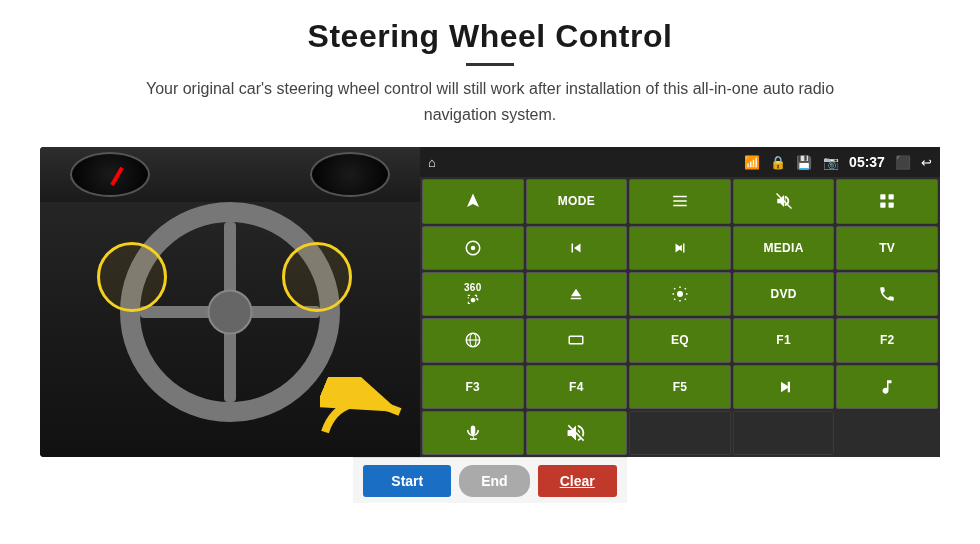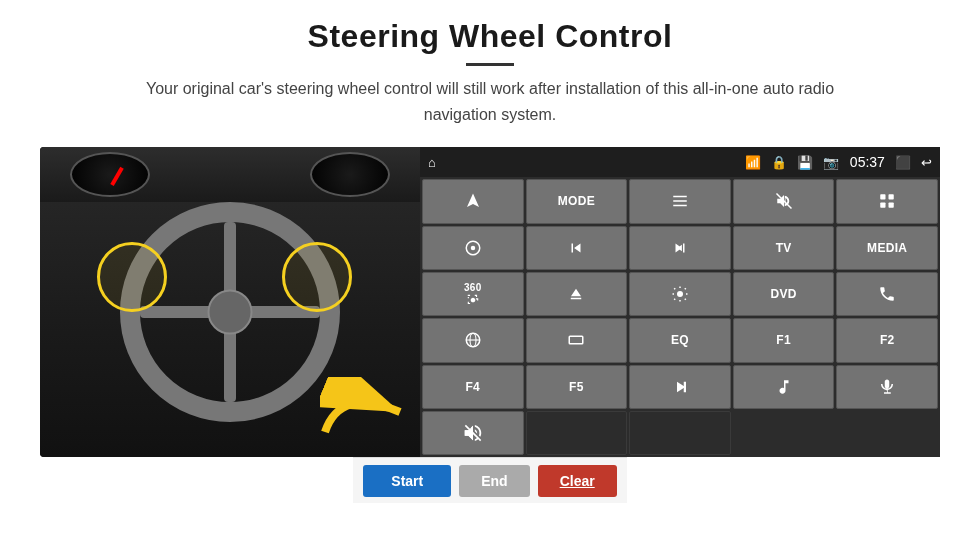--- a/index.html
+++ b/index.html
@@ -111,21 +111,21 @@
       font-size: 13px;
     }
     .panel-grid {
       display: grid;
       grid-template-columns: repeat(5, 1fr);
       gap: 2px;
       padding: 2px;
       flex: 1;
     }
     .panel-cell {
-      background: #737373;
+      background: #4d7c0f;
       display: flex;
       align-items: center;
       justify-content: center;
       color: #ffffff;
       font-size: 12px;
       font-weight: 500;
       min-height: 40px;
       cursor: pointer;
       border: 1px solid #555;
       border-radius: 2px;
@@ -164,21 +164,21 @@
       border-radius: 3px;
     }
     .btn-end {
       background: #aaa;
       color: white;
       border: none;
       padding: 8px 22px;
       font-size: 14px;
       font-weight: 600;
       cursor: pointer;
-      border-radius: 3px;
+      border-radius: 14px;
     }
     .btn-clear {
       background: #c0392b;
       color: white;
       border: none;
       padding: 8px 22px;
       font-size: 14px;
       font-weight: 600;
       cursor: pointer;
       border-radius: 3px;
@@ -248,21 +248,21 @@
       <div class="panel-top-bar">
         <div class="panel-top-icons">
 
           <span>⌂</span>
         </div>
         <div class="panel-top-icons">
           <span>📶</span>
           <span>🔒</span>
           <span>💾</span>
           <span>📷</span>
-          <span style="font-weight:normal;font-size:14px;">05:37</span>
+          <span style="font-weight:bold;font-size:14px;">05:37</span>
           <span>⬛</span>
           <span>↩</span>
         </div>
       </div>
 
       <div class="panel-grid">
 
         <div class="panel-cell">
           <svg viewBox="0 0 24 24">
               <path d="M12 2L4 20l8-4 8 4z"></path>
@@ -304,24 +304,24 @@
               <path d="M6 6h2v12H6zm3.5 6 8.5 6V6z"></path>
             </svg>
         </div>
         <div class="panel-cell">
           <svg viewBox="0 0 24 24">
               <path d="M6 18l8.5-6L6 6v12zm2.5-6 6 4.25V7.75z"></path>
               <rect x="16" y="6" width="2" height="12"></rect>
             </svg>
         </div>
         <div class="panel-cell">
+            <span>MEDIA</span>
+          </div>
+        <div class="panel-cell">
             <span>TV</span>
-          </div>
-        <div class="panel-cell">
-            <span>MEDIA</span>
           </div>
 
         <div class="panel-cell" style="font-size:10px;flex-direction:column;">
           <span style="font-size:10px;font-weight:bold;">360</span>
           <svg viewBox="0 0 24 24" style="width:14px;height:14px;">
               <path d="M12 8c-2.21 0-4 1.79-4 4s1.79 4 4 4 4-1.79 4-4-1.79-4-4-4zm-7 7H3v4h4v-2H5v-2zm14-2h2V9h-4v2h2v2zm-14-4H3V5H7V3H3v4h2V9zm14-4h-2V7h2V5h-4V3h4v4z"></path>
             </svg>
         </div>
         <div class="panel-cell">
           <svg viewBox="0 0 24 24">
@@ -357,20 +357,23 @@
         </div>
         <div class="panel-cell">
             <span>EQ</span>
           </div>
         <div class="panel-cell">
             <span>F1</span>
           </div>
 
         <div class="panel-cell">
             <span>F2</span>
+          </div>
+        <div class="panel-cell">
+            <span>F3</span>
           </div>
         <div class="panel-cell">
             <span>F4</span>
           </div>
         <div class="panel-cell">
             <span>F5</span>
           </div>
         <div class="panel-cell">
           <svg viewBox="0 0 24 24">
               <path d="M8 5v14l11-7z"></path>

